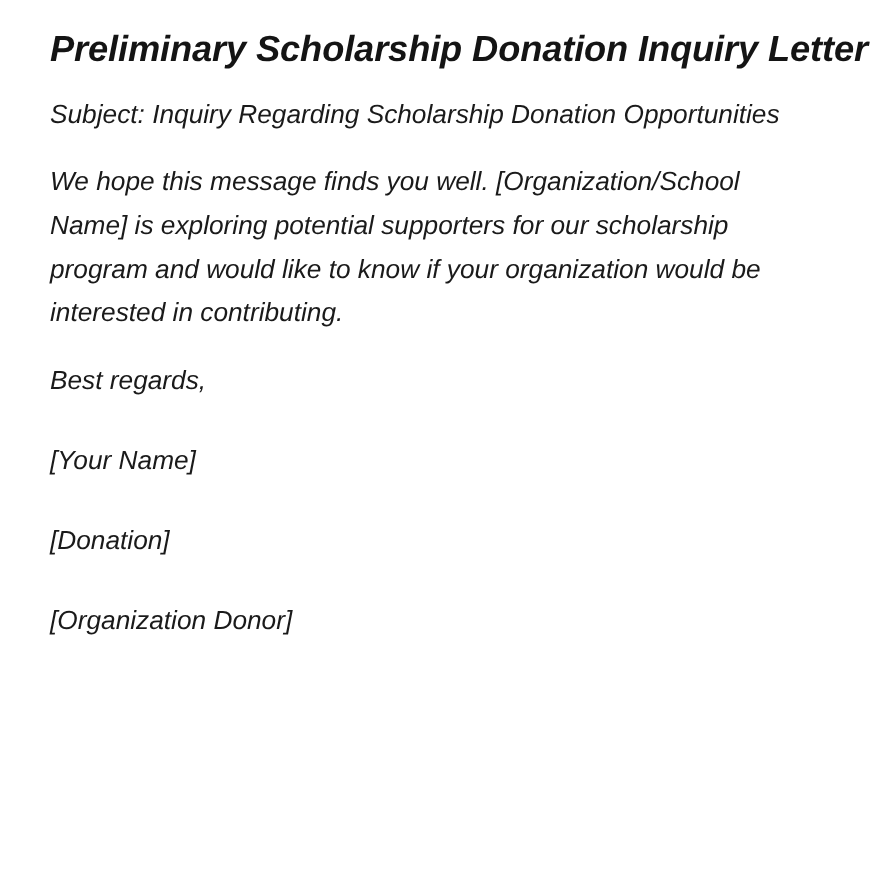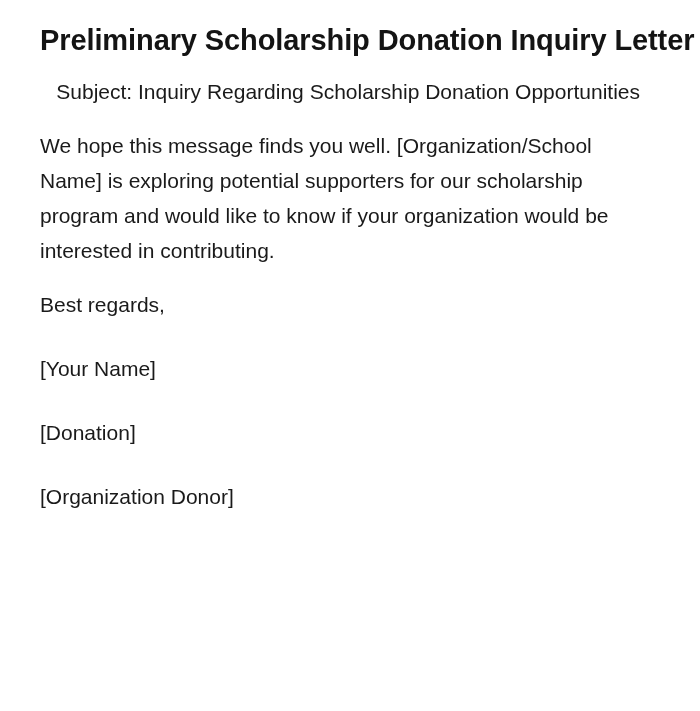--- a/index.html
+++ b/index.html
@@ -16,20 +16,21 @@
     overflow: hidden;
     -webkit-font-smoothing: antialiased;
   }
 
   .letter-page {
     box-sizing: border-box;
     width: 700px;
     height: 711px;
     background: #ffffff;
     padding: 22px 60px 16px 40px;
+    font-style: italic;
   }
 
   .letter-title {
     font-family: "Liberation Sans Narrow", "Liberation Sans", "DejaVu Sans Condensed", "DejaVu Sans", sans-serif;
     font-stretch: condensed;
     font-size: 29px;
     line-height: 36px;
     font-weight: 700;
     color: #141414;
     letter-spacing: -0.1px;
@@ -39,21 +40,20 @@
 
   .letter-subject {
     font-family: "Liberation Sans Narrow", "Liberation Sans", "DejaVu Sans Condensed", "DejaVu Sans", sans-serif;
     font-stretch: condensed;
     font-size: 21px;
     line-height: 35px;
     font-weight: 400;
     color: #1a1a1a;
     margin: 0 0 19px 0;
     white-space: nowrap;
-    text-align: right;
   }
 
   .letter-para {
     font-family: "Liberation Sans Narrow", "Liberation Sans", "DejaVu Sans Condensed", "DejaVu Sans", sans-serif;
     font-stretch: condensed;
     font-size: 21px;
     line-height: 35px;
     font-weight: 400;
     color: #1a1a1a;
     margin: 0 0 19px 0;

